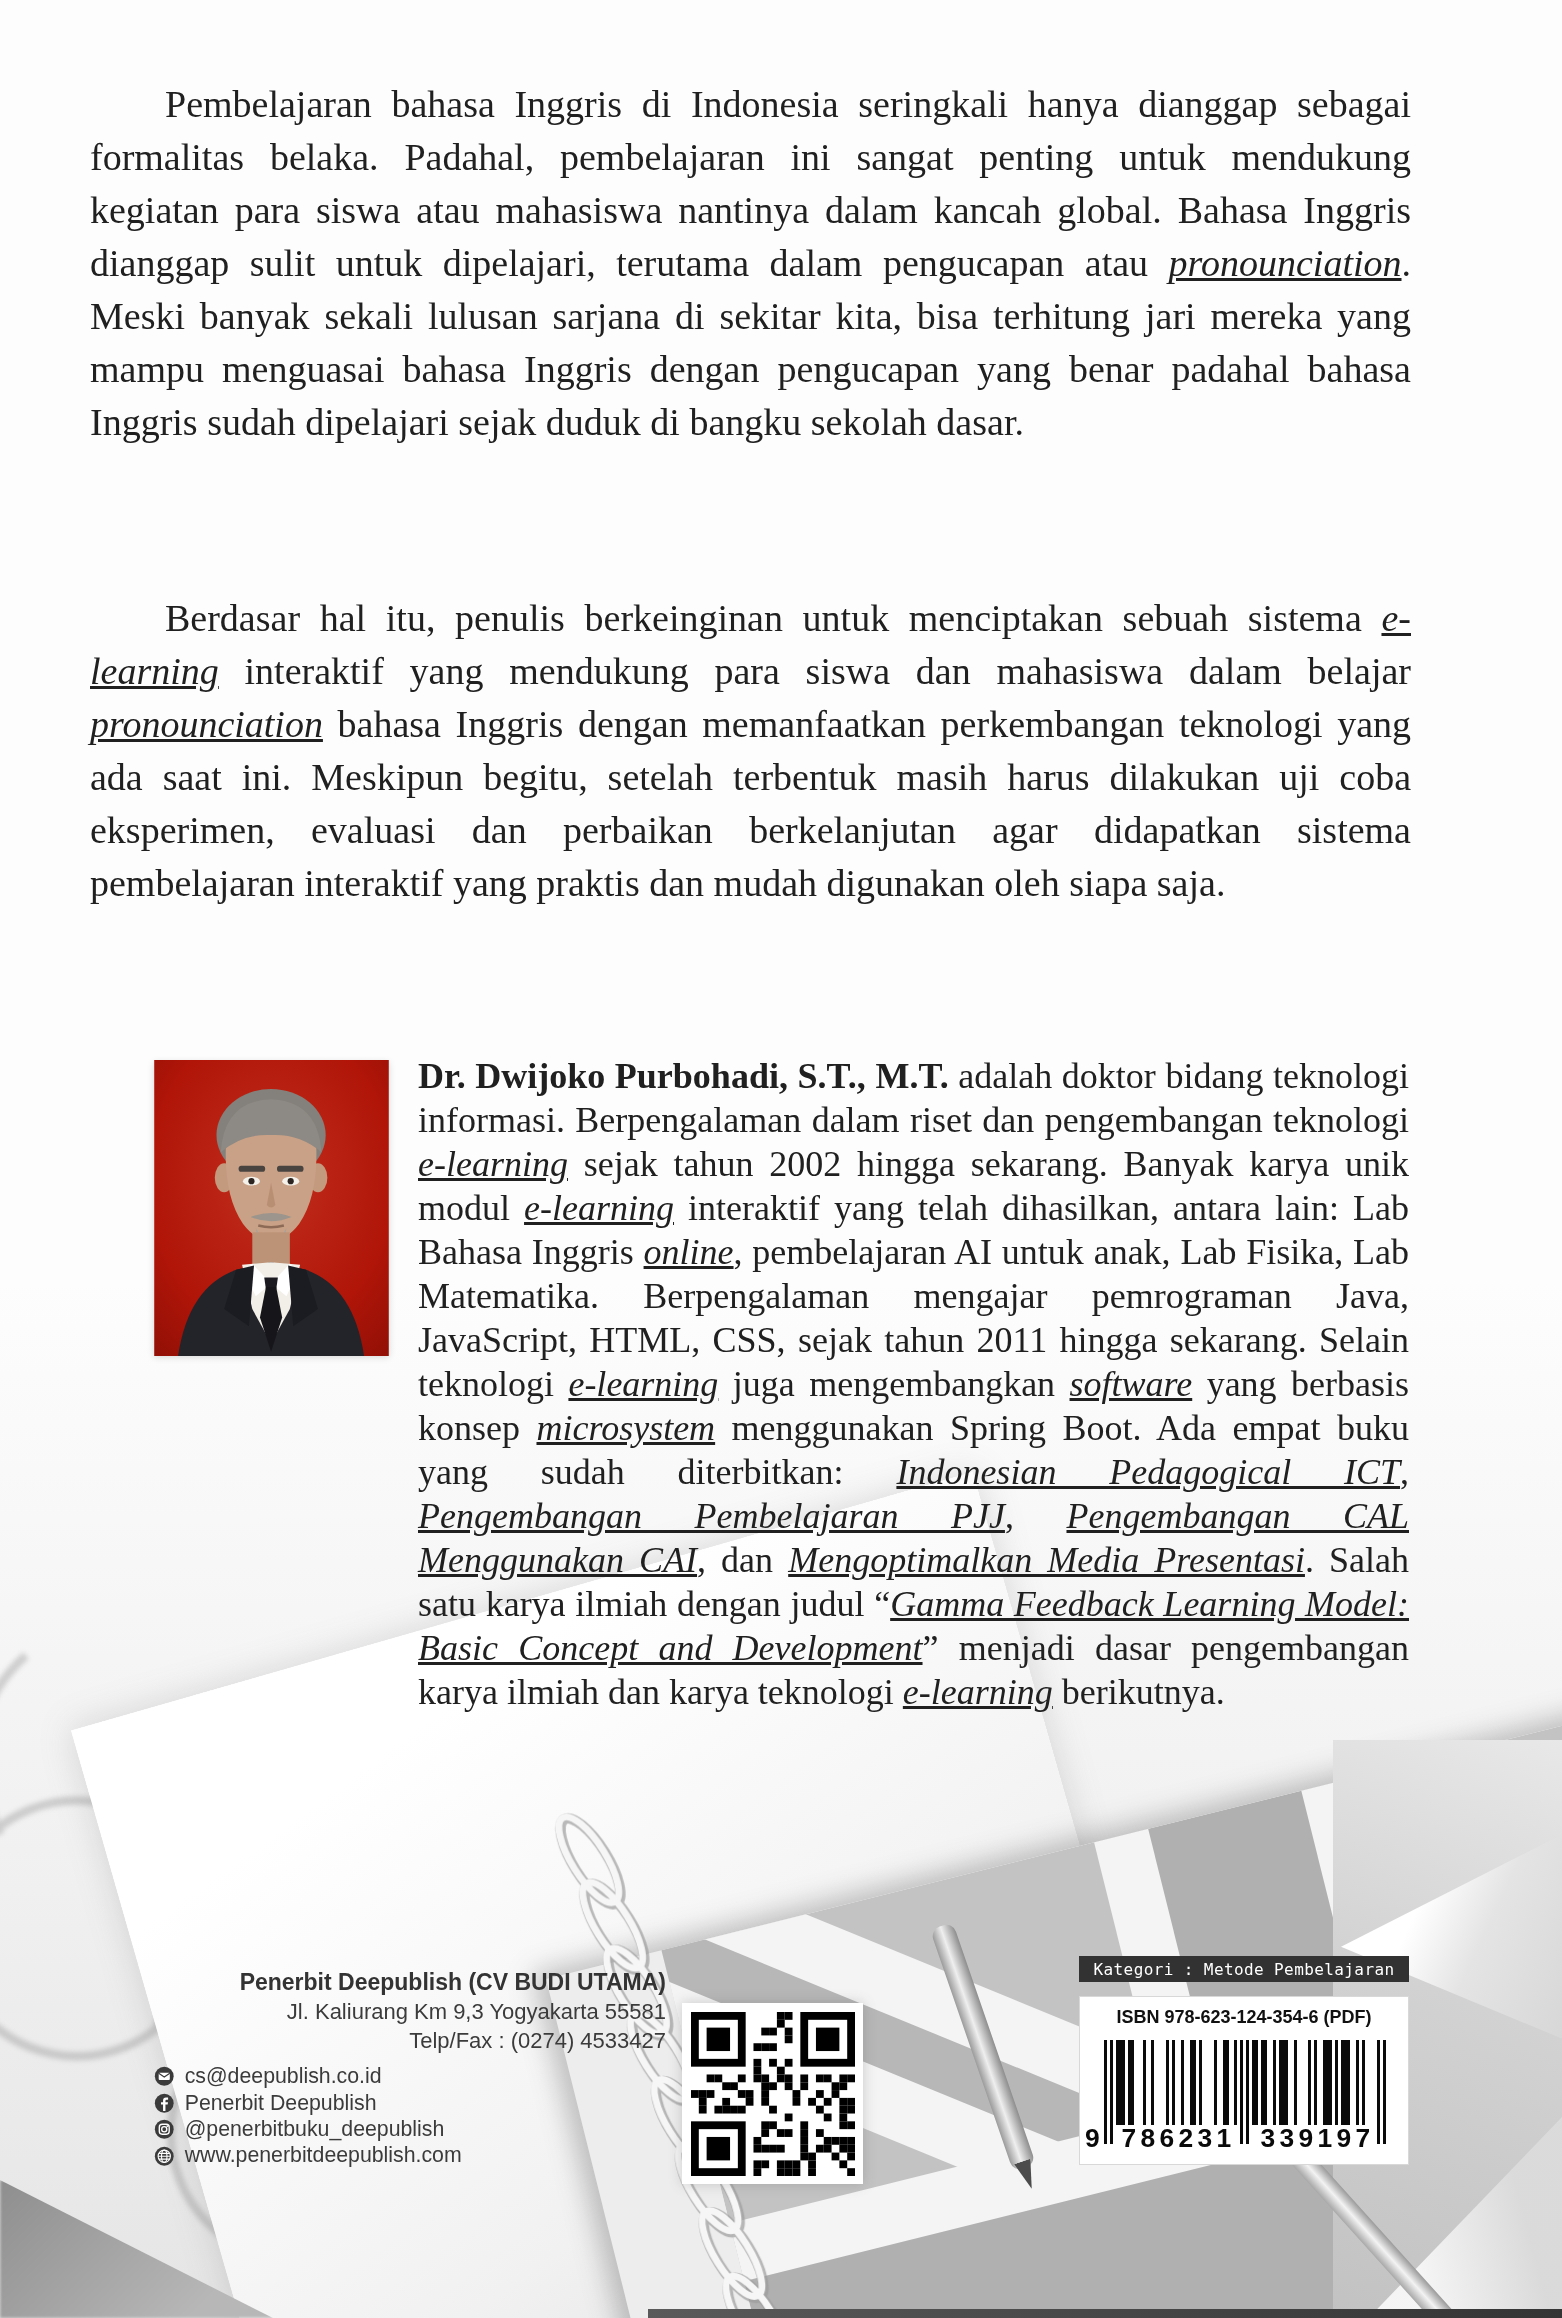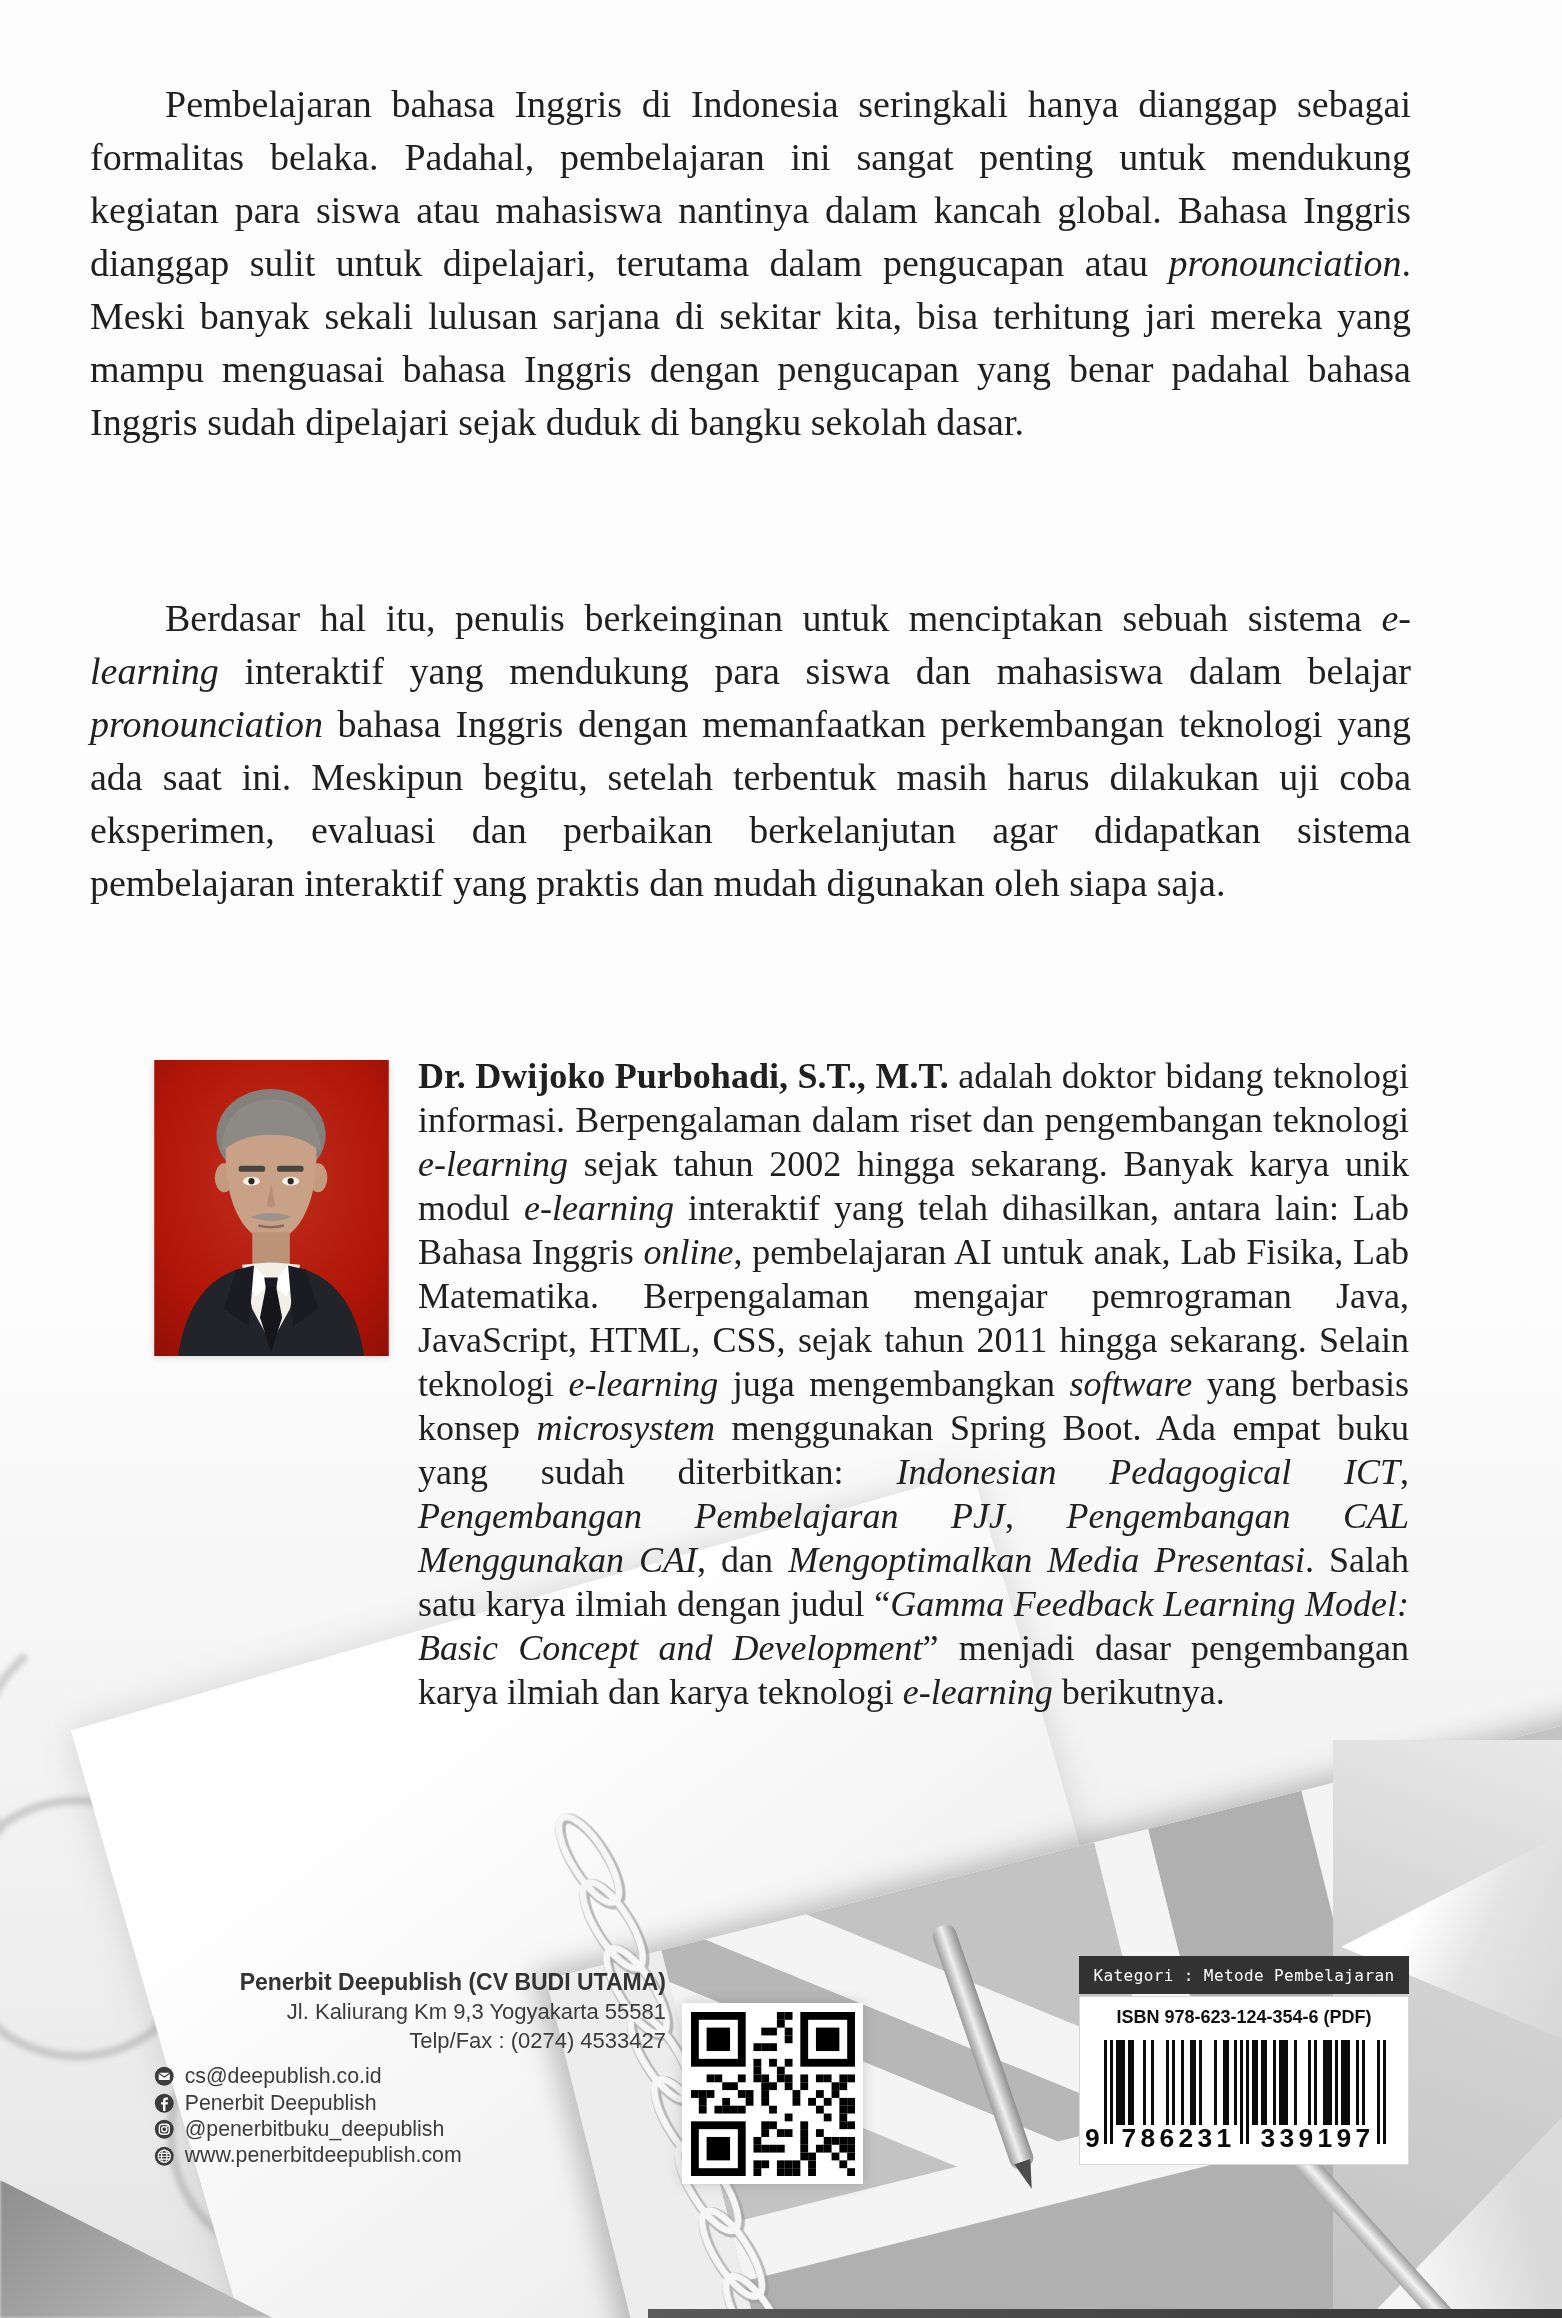--- a/index.html
+++ b/index.html
@@ -40,41 +40,41 @@
      background:#4c4c4c;clip-path:polygon(0 0,100% 0,50% 100%);}
   .pen-corner{position:absolute;left:1382px;top:2107px;width:22px;height:307px;
      transform:rotate(-42deg);border-radius:8.5px;
      background:linear-gradient(90deg,#a8a8a8,#f3f3f3 50%,#9a9a9a);}
 
   
   .para{position:absolute;left:90px;width:1321px;margin:0;z-index:3;
      font-size:38px;line-height:53px;text-align:justify;text-indent:75px;color:#202020;}
   .p1{top:78px;}
   .p2{top:592px;}
-  .seg-i{font-style:italic;}
+  .seg-i{font-style:italic;text-decoration:underline;}
   .seg-b{font-weight:bold;}
 
   .photo{position:absolute;left:154px;top:1060px;width:235px;height:296px;z-index:3;
      box-shadow:0 1.7px 6.8px rgba(0,0,0,.15);}
   .bio{position:absolute;left:418px;top:1054px;width:991px;margin:0;z-index:3;
      font-size:36px;line-height:44px;text-align:justify;color:#202020;}
 
   .publisher{position:absolute;left:154px;top:1967px;width:512px;z-index:3;
      font-family:"Liberation Sans", sans-serif;color:#3b3b3b;text-align:right;}
   .pub-name{font-weight:bold;font-size:23px;line-height:30px;color:#333;}
   .pub-line{font-size:22px;line-height:29px;}
   .contacts{margin-top:8.5px;}
   .contact-row{display:flex;align-items:center;gap:10.2px;height:26.4px;font-size:21.3px;color:#3b3b3b;}
   .cicon{width:20.5px;height:20.5px;flex:0 0 20.5px;}
 
   .qr{position:absolute;left:682px;top:2003px;width:181px;height:181px;background:#fff;z-index:4;
       box-shadow:0 0 12px rgba(100,100,100,.3);}
   .qr svg{position:absolute;left:8.5px;top:8.5px;}
 
-  .badge{position:absolute;left:1079px;top:1956px;width:330px;height:38px;z-index:4;
+  .badge{position:absolute;left:1079px;top:1956px;width:330px;height:26px;z-index:4;
      display:flex;align-items:center;justify-content:center;
      font-family:"DejaVu Sans Mono", monospace;font-size:16px;letter-spacing:0.4px;}
   .isbn-box{position:absolute;left:1079px;top:1996px;width:330px;height:169px;background:#fff;z-index:4;
      border:0.9px solid #d8d8d8;box-sizing:border-box;font-family:"Liberation Sans", sans-serif;}
   .isbn-label{position:absolute;left:0;top:10.2px;width:100%;text-align:center;
      font-size:18px;font-weight:600;color:#111;}
   .barcode{position:absolute;left:24px;top:43px;width:282px;height:106px;}
   .bar{position:absolute;top:0;background:#0a0a0a;height:85px;}
   .bar.tall{height:104px;}
   .bc-digits{position:absolute;left:24px;top:126px;width:282px;height:34px;

